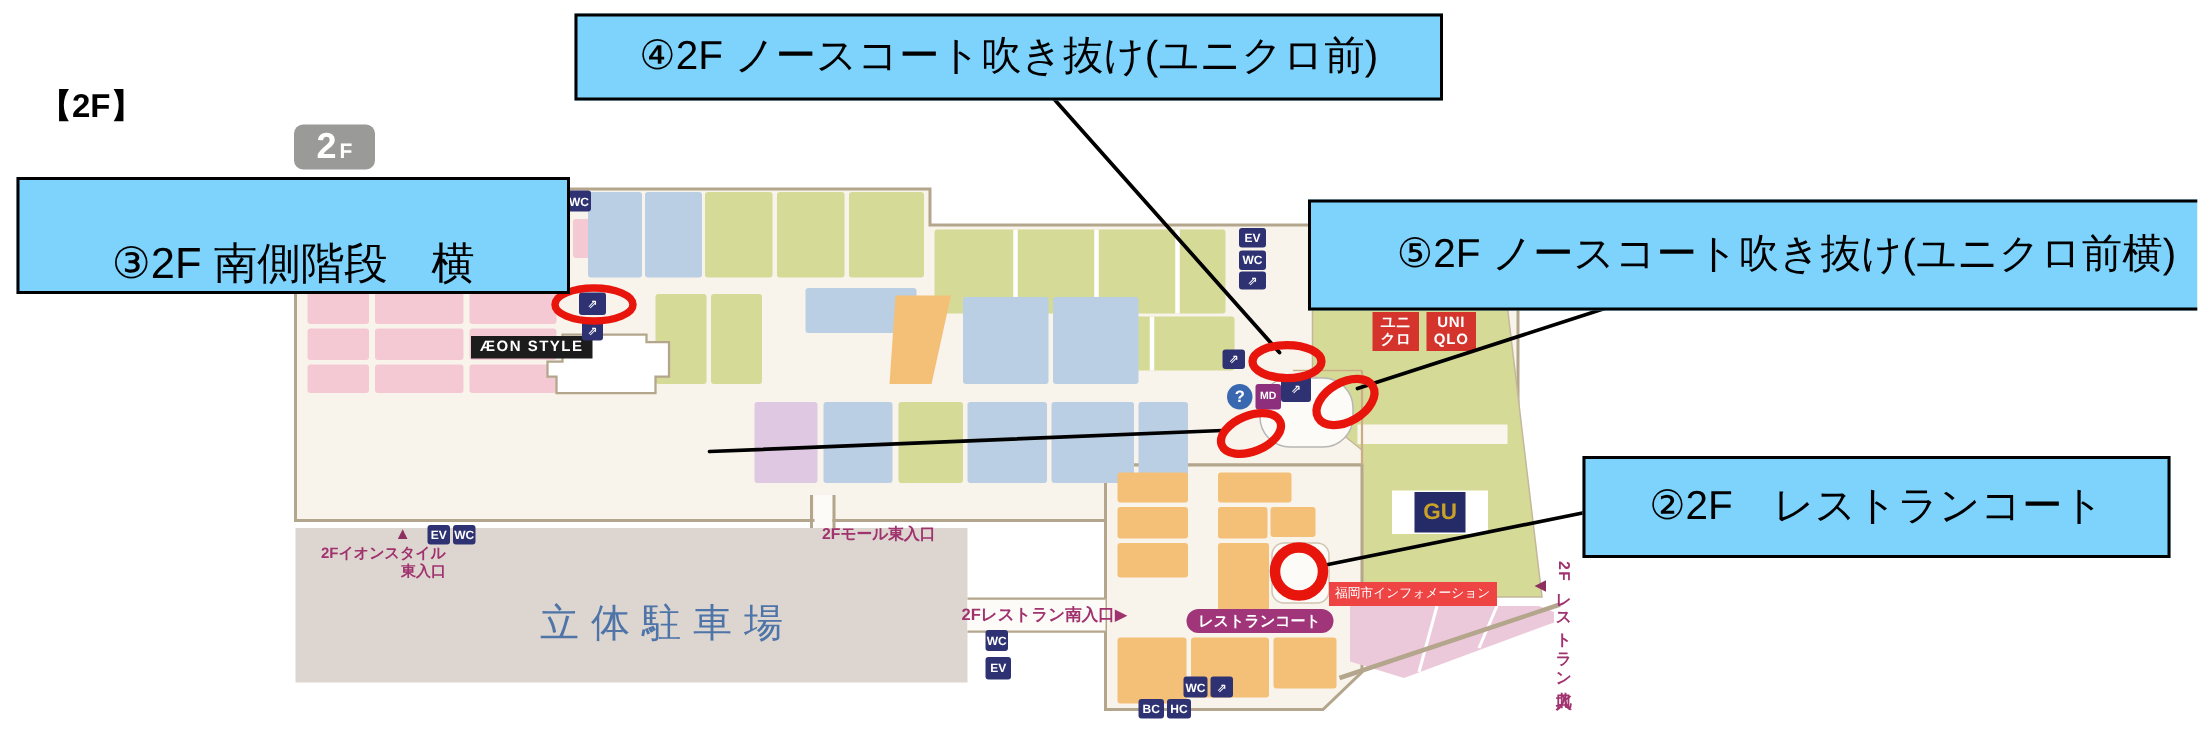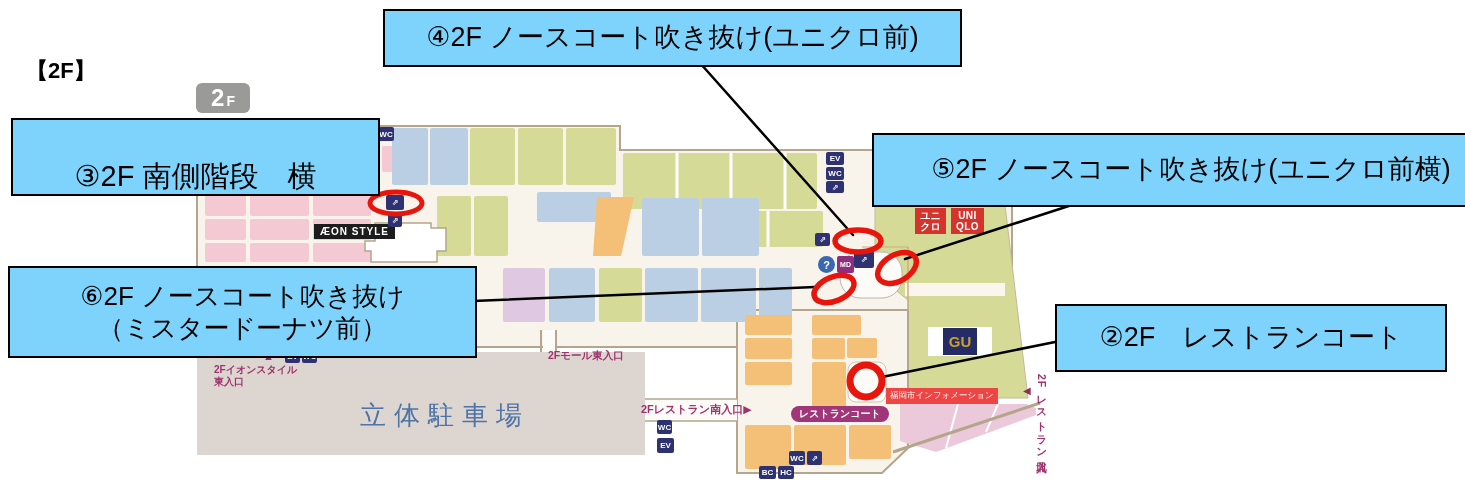--- a/index.html
+++ b/index.html
@@ -14,21 +14,21 @@
                z-index:20;line-height:30px;}
   .floor-badge .num{font-size:24px;font-weight:700;}
   .floor-badge .ltr{font-size:14px;font-weight:700;margin-left:2px;}
   .callout{position:absolute;background:#7dd3fc;border:2px solid #000;display:flex;flex-direction:column;
            align-items:center;justify-content:center;text-align:center;line-height:1.25;z-index:30;}
   #callout-4{left:383px;top:9px;width:575px;height:54px;font-size:27px;}
   #callout-3{left:11px;top:118px;width:365px;height:74px;font-size:29px;justify-content:flex-end;}
   #callout-5{left:872px;top:133px;width:586px;height:70px;font-size:27px;padding-left:24px;}
   #callout-6{left:8px;top:266px;width:465px;height:88px;font-size:26px;}
   #callout-2{left:1055px;top:304px;width:388px;height:64px;font-size:27px;}
-  .map-label{position:absolute;z-index:20;}
+  .map-label{position:absolute;z-index:20;text-align:right;}
   .lbl-aeon-style{left:314px;top:224px;background:#1c1c1c;color:#fff;font-size:10px;
                   padding:2px 6px;letter-spacing:1px;font-weight:700;}
   .lbl-parking{left:360px;top:398px;font-size:26px;color:#4e74a8;letter-spacing:8px;}
   .lbl-mall-east{left:548px;top:349px;font-size:10.5px;color:#a0326e;font-weight:700;}
   .lbl-aeon-east{left:214px;top:364px;font-size:10px;color:#a0326e;font-weight:700;line-height:1.2;}
   .lbl-rest-south{left:641px;top:402px;font-size:11px;color:#a0326e;font-weight:700;}
   .badge-rest-court{left:791px;top:406px;background:#a03579;color:#fff;font-size:10px;
                     padding:1px 8px;border-radius:8px;font-weight:700;}
   .badge-info{left:886px;top:388px;background:#ef4444;color:#fff;font-size:8.5px;padding:2px 4px;}
   .lbl-rest-north{left:1035px;top:374px;writing-mode:vertical-rl;font-size:10.5px;color:#a0326e;
@@ -173,24 +173,20 @@
 
   <div class="callout" id="callout-4">
     <span>④2F ノースコート吹き抜け(ユニクロ前)</span>
   </div>
   <div class="callout" id="callout-3">
     <span>③2F 南側階段　横</span>
   </div>
   <div class="callout" id="callout-5">
     <span>⑤2F ノースコート吹き抜け(ユニクロ前横)</span>
   </div>
-  <div class="callout" id="callout-6">
-    <span>⑥2F ノースコート吹き抜け</span>
-    <span>（ミスタードーナツ前）</span>
-  </div>
   <div class="callout" id="callout-2">
     <span>②2F　レストランコート</span>
   </div>
 
   <div class="map-label lbl-aeon-style">ÆON STYLE</div>
   <div class="map-label lbl-parking">立体駐車場</div>
   <div class="map-label lbl-mall-east">2Fモール東入口</div>
   <div class="map-label lbl-aeon-east">
     <div>2Fイオンスタイル</div>
     <div>東入口</div>

